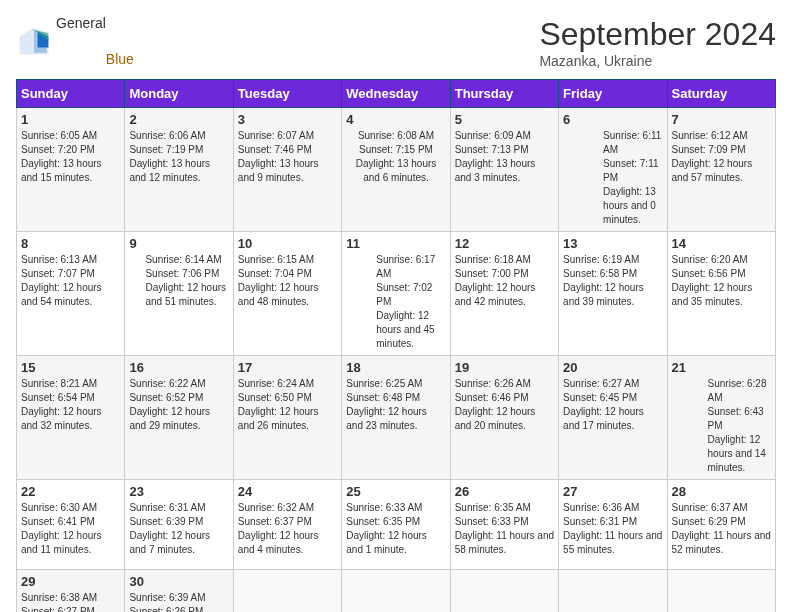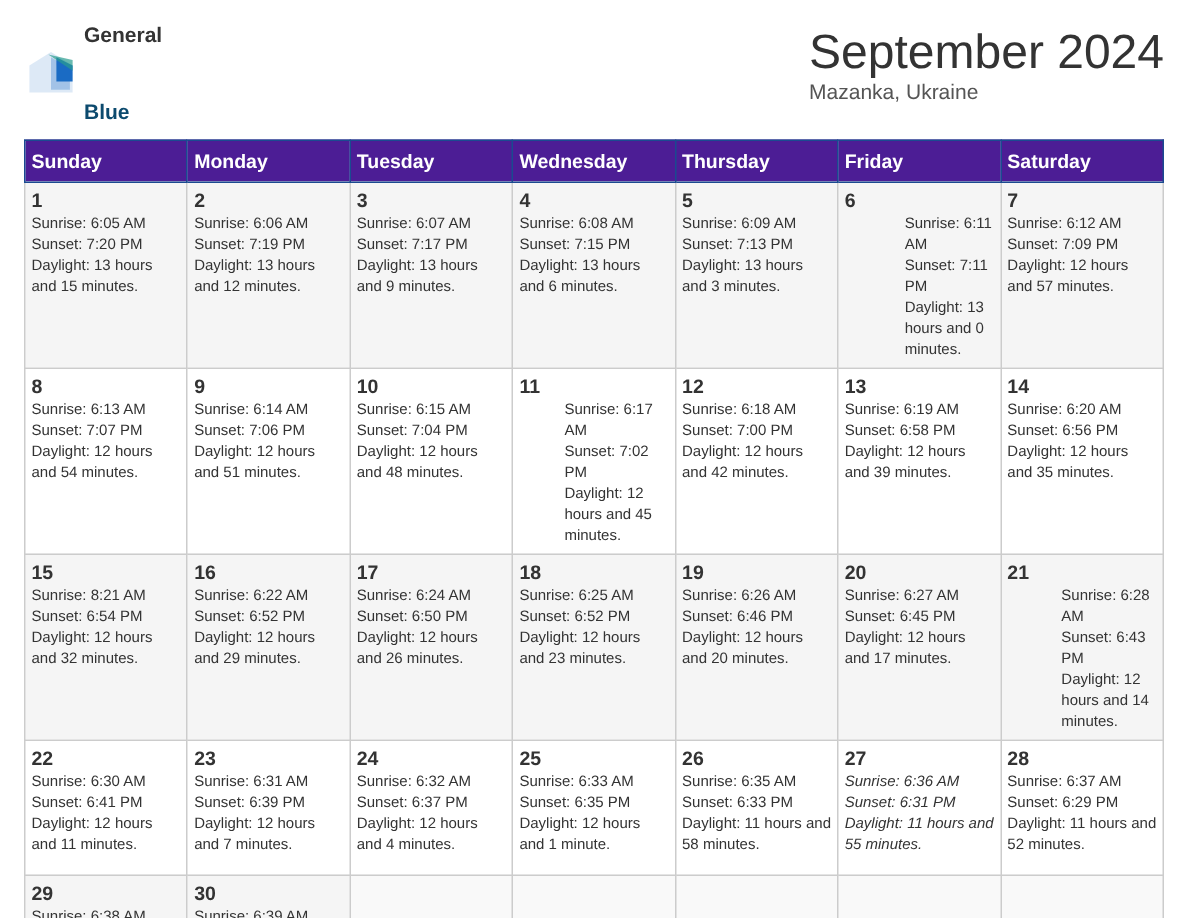--- a/index.html
+++ b/index.html
@@ -16,41 +16,41 @@
       align-items: flex-start;
       margin-bottom: 10px;
     }
     .logo {
       display: flex;
       align-items: center;
       gap: 4px;
     }
     .logo-text {
       display: flex;
-      flex-direction: column;
+      flex-direction: row;
       font-size: 14px;
-      font-weight: bold;
+      font-weight: normal;
       line-height: 1.1;
     }
     .logo-general { color: #333; }
-    .logo-blue { color: #0c4a6e; margin-top: 36px; }
+    .logo-blue { color: #a16207; margin-top: 36px; }
     .logo-icon {
       width: 36px;
       height: 36px;
     }
     .title-block { text-align: left; }
     .month-title { font-size: 32px; color: #333; font-weight: normal; }
     .subtitle { font-size: 14px; color: #555; }
     table {
       width: 100%;
       border-collapse: collapse;
       font-size: 11px;
     }
     thead tr th {
-      background-color: #4c1d95;
+      background-color: #6d28d9;
       color: #fff;
       padding: 6px 4px;
       text-align: left;
       font-size: 13px;
       font-weight: bold;
       border: 1px solid #1a4a90;
     }
     tbody tr td {
       border: 1px solid #ccc;
       vertical-align: top;
@@ -125,26 +125,26 @@
         </td>
         <td>
           <span class="day-number">2</span>
           <div class="day-detail" style="white-space: pre-line;">Sunrise: 6:06 AM
 Sunset: 7:19 PM
 Daylight: 13 hours and 12 minutes.</div>
         </td>
         <td>
           <span class="day-number">3</span>
           <div class="day-detail" style="white-space: pre-line;">Sunrise: 6:07 AM
-Sunset: 7:17 PM
+Sunset: 7:46 PM
 Daylight: 13 hours and 9 minutes.</div>
         </td>
         <td>
           <span class="day-number">4</span>
-          <div class="day-detail" style="white-space: pre-line;">Sunrise: 6:08 AM
+          <div class="day-detail" style="white-space: pre-line; text-align: center;">Sunrise: 6:08 AM
 Sunset: 7:15 PM
 Daylight: 13 hours and 6 minutes.</div>
         </td>
         <td>
           <span class="day-number">5</span>
           <div class="day-detail" style="white-space: pre-line;">Sunrise: 6:09 AM
 Sunset: 7:13 PM
 Daylight: 13 hours and 3 minutes.</div>
         </td>
         <td>
@@ -162,21 +162,21 @@
       </tr>
       <tr>
         <td>
           <span class="day-number">8</span>
           <div class="day-detail" style="white-space: pre-line;">Sunrise: 6:13 AM
 Sunset: 7:07 PM
 Daylight: 12 hours and 54 minutes.</div>
         </td>
         <td>
           <span class="day-number">9</span>
-          <div class="day-detail" style="white-space: pre-line;">Sunrise: 6:14 AM
+          <div class="day-detail" style="white-space: pre-line; margin-left: 16px;">Sunrise: 6:14 AM
 Sunset: 7:06 PM
 Daylight: 12 hours and 51 minutes.</div>
         </td>
         <td>
           <span class="day-number">10</span>
           <div class="day-detail" style="white-space: pre-line;">Sunrise: 6:15 AM
 Sunset: 7:04 PM
 Daylight: 12 hours and 48 minutes.</div>
         </td>
         <td>
@@ -219,21 +219,21 @@
         </td>
         <td>
           <span class="day-number">17</span>
           <div class="day-detail" style="white-space: pre-line;">Sunrise: 6:24 AM
 Sunset: 6:50 PM
 Daylight: 12 hours and 26 minutes.</div>
         </td>
         <td>
           <span class="day-number">18</span>
           <div class="day-detail" style="white-space: pre-line;">Sunrise: 6:25 AM
-Sunset: 6:52 PM
+Sunset: 6:48 PM
 Daylight: 12 hours and 23 minutes.</div>
         </td>
         <td>
           <span class="day-number">19</span>
           <div class="day-detail" style="white-space: pre-line;">Sunrise: 6:26 AM
 Sunset: 6:46 PM
 Daylight: 12 hours and 20 minutes.</div>
         </td>
         <td>
           <span class="day-number">20</span>
@@ -274,21 +274,21 @@
 Daylight: 12 hours and 1 minute.</div>
         </td>
         <td>
           <span class="day-number">26</span>
           <div class="day-detail" style="white-space: pre-line;">Sunrise: 6:35 AM
 Sunset: 6:33 PM
 Daylight: 11 hours and 58 minutes.</div>
         </td>
         <td>
           <span class="day-number">27</span>
-          <div class="day-detail" style="white-space: pre-line; font-style: italic;">Sunrise: 6:36 AM
+          <div class="day-detail" style="white-space: pre-line;">Sunrise: 6:36 AM
 Sunset: 6:31 PM
 Daylight: 11 hours and 55 minutes.</div>
         </td>
         <td>
           <span class="day-number">28</span>
           <div class="day-detail" style="white-space: pre-line;">Sunrise: 6:37 AM
 Sunset: 6:29 PM
 Daylight: 11 hours and 52 minutes.</div>
         </td>
       </tr>

